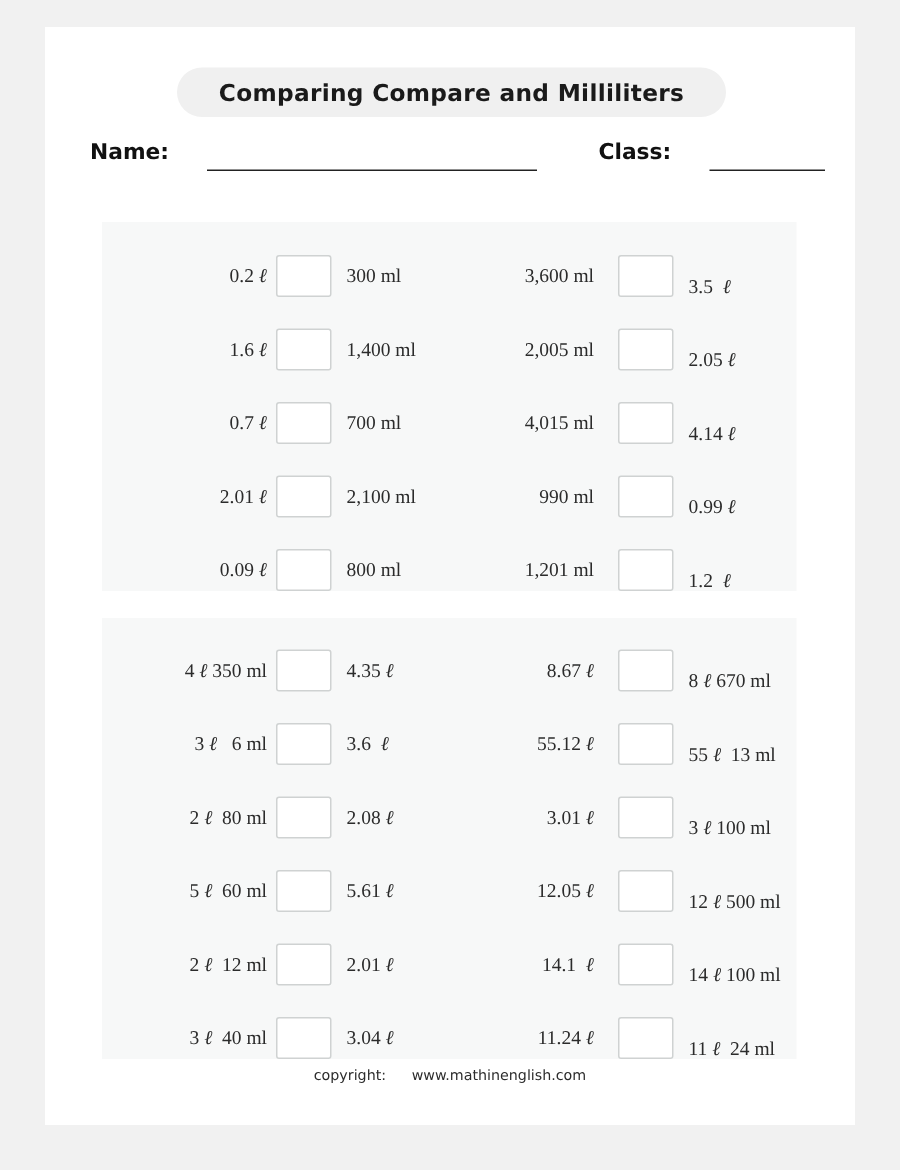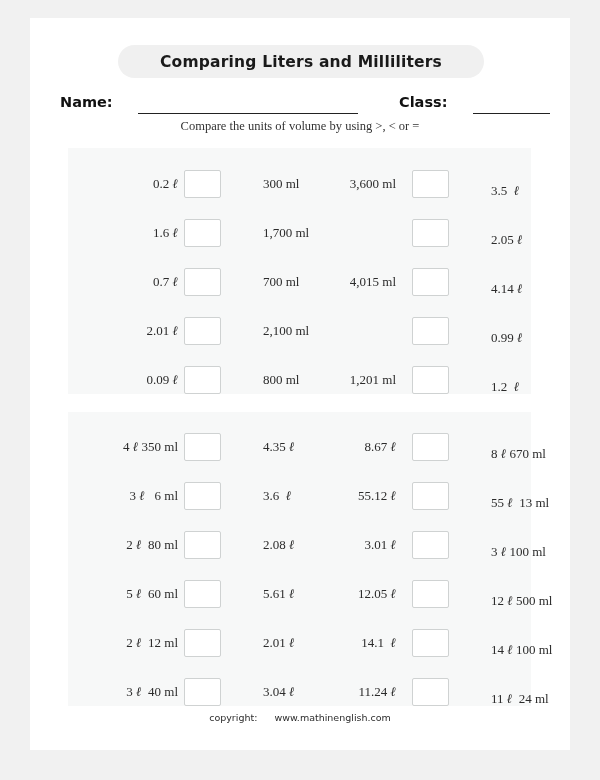--- a/index.html
+++ b/index.html
@@ -100,21 +100,21 @@
     position: absolute;
     top: 0;
     height: 30px;
     display: flex;
     align-items: center;
     font-size: 13px;
     color: #2b2b2b;
     white-space: pre;
   }
   .cell.left-val  { width: 92px; justify-content: flex-end; align-items: center; }
-  .cell.right-val { width: 95px; justify-content: flex-start; margin-left: 32px; }
+  .cell.right-val { width: 95px; justify-content: flex-start; }
 
   
   .c-l-a { left: 18px;  }
   .c-l-b { left: 116px; }
   .c-l-c { left: 163px; }
   
   .c-r-a { left: 236px; }
   .c-r-b { left: 344px; }
   .c-r-c { left: 391px; align-items: flex-end; }
 
@@ -146,59 +146,60 @@
     color: #2c2c2c;
   }
   .footer .cr { margin-right: 14px; }
 </style>
 </head>
 <body>
 
 <div class="sheet">
 
   <div class="title-pill">
-    <span class="title-text">Comparing Liters and Milliliters</span>
+    <span class="title-text">Comparing Compare and Milliliters</span>
   </div>
 
   <div class="namerow">
     <span class="nm-label nm-name">Name:</span>
     <span class="nm-line nm-line-name"></span>
     <span class="nm-label nm-class">Class:</span>
     <span class="nm-line nm-line-class"></span>
   </div>
 
-  <div class="instruction">Compare the units of volume by using &gt;, &lt; or =</div>
 
   <div class="band" id="band-1">
       <div class="prow">
         <div class="cell left-val c-l-a">0.2 <span class="lit">ℓ</span></div>
         <div class="cell right-val c-l-c">300 ml</div>
         <div class="cell left-val c-r-a">3,600 ml</div>
         <div class="cell right-val c-r-c">3.5  <span class="lit">ℓ</span></div>
         <div class="answerbox c-l-b"></div>
         <div class="answerbox c-r-b"></div>
       </div>
       <div class="prow">
         <div class="cell left-val c-l-a">1.6 <span class="lit">ℓ</span></div>
-        <div class="cell right-val c-l-c">1,700 ml</div>
+        <div class="cell right-val c-l-c">1,400 ml</div>
+        <div class="cell left-val c-r-a">2,005 ml</div>
         <div class="cell right-val c-r-c">2.05 <span class="lit">ℓ</span></div>
         <div class="answerbox c-l-b"></div>
         <div class="answerbox c-r-b"></div>
       </div>
       <div class="prow">
         <div class="cell left-val c-l-a">0.7 <span class="lit">ℓ</span></div>
         <div class="cell right-val c-l-c">700 ml</div>
         <div class="cell left-val c-r-a">4,015 ml</div>
         <div class="cell right-val c-r-c">4.14 <span class="lit">ℓ</span></div>
         <div class="answerbox c-l-b"></div>
         <div class="answerbox c-r-b"></div>
       </div>
       <div class="prow">
         <div class="cell left-val c-l-a">2.01 <span class="lit">ℓ</span></div>
         <div class="cell right-val c-l-c">2,100 ml</div>
+        <div class="cell left-val c-r-a">990 ml</div>
         <div class="cell right-val c-r-c">0.99 <span class="lit">ℓ</span></div>
         <div class="answerbox c-l-b"></div>
         <div class="answerbox c-r-b"></div>
       </div>
       <div class="prow">
         <div class="cell left-val c-l-a">0.09 <span class="lit">ℓ</span></div>
         <div class="cell right-val c-l-c">800 ml</div>
         <div class="cell left-val c-r-a">1,201 ml</div>
         <div class="cell right-val c-r-c">1.2  <span class="lit">ℓ</span></div>
         <div class="answerbox c-l-b"></div>

